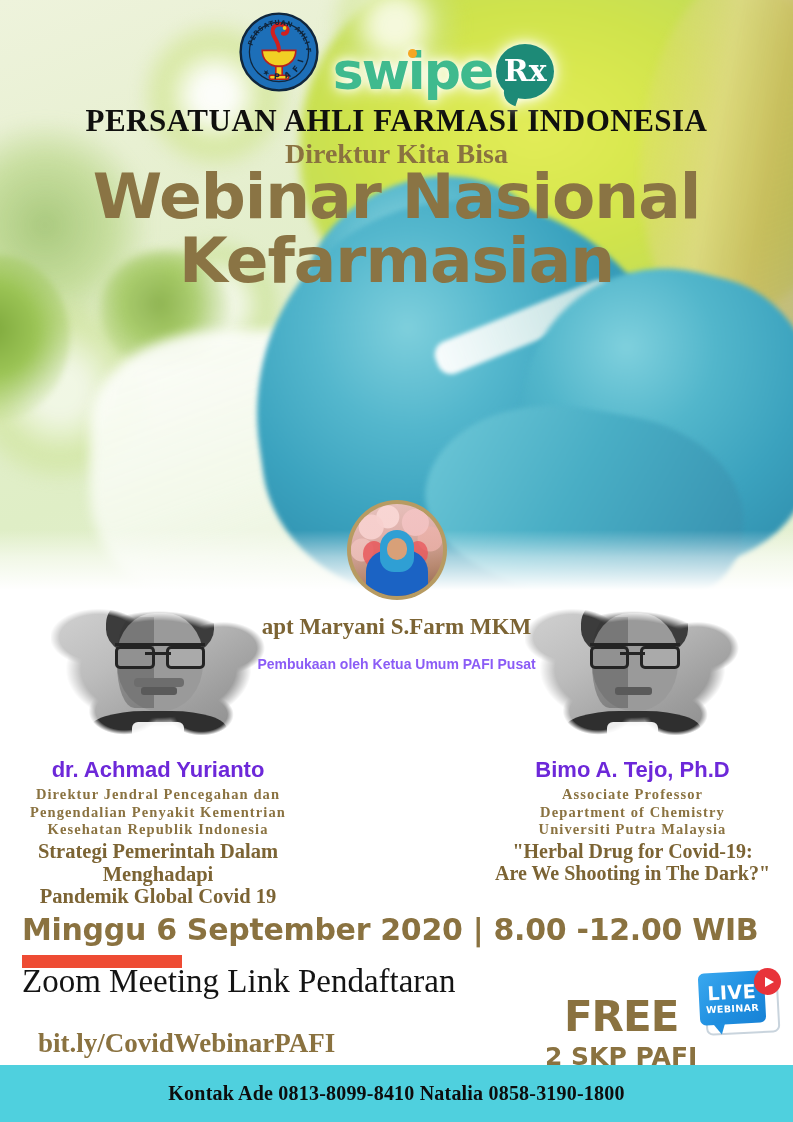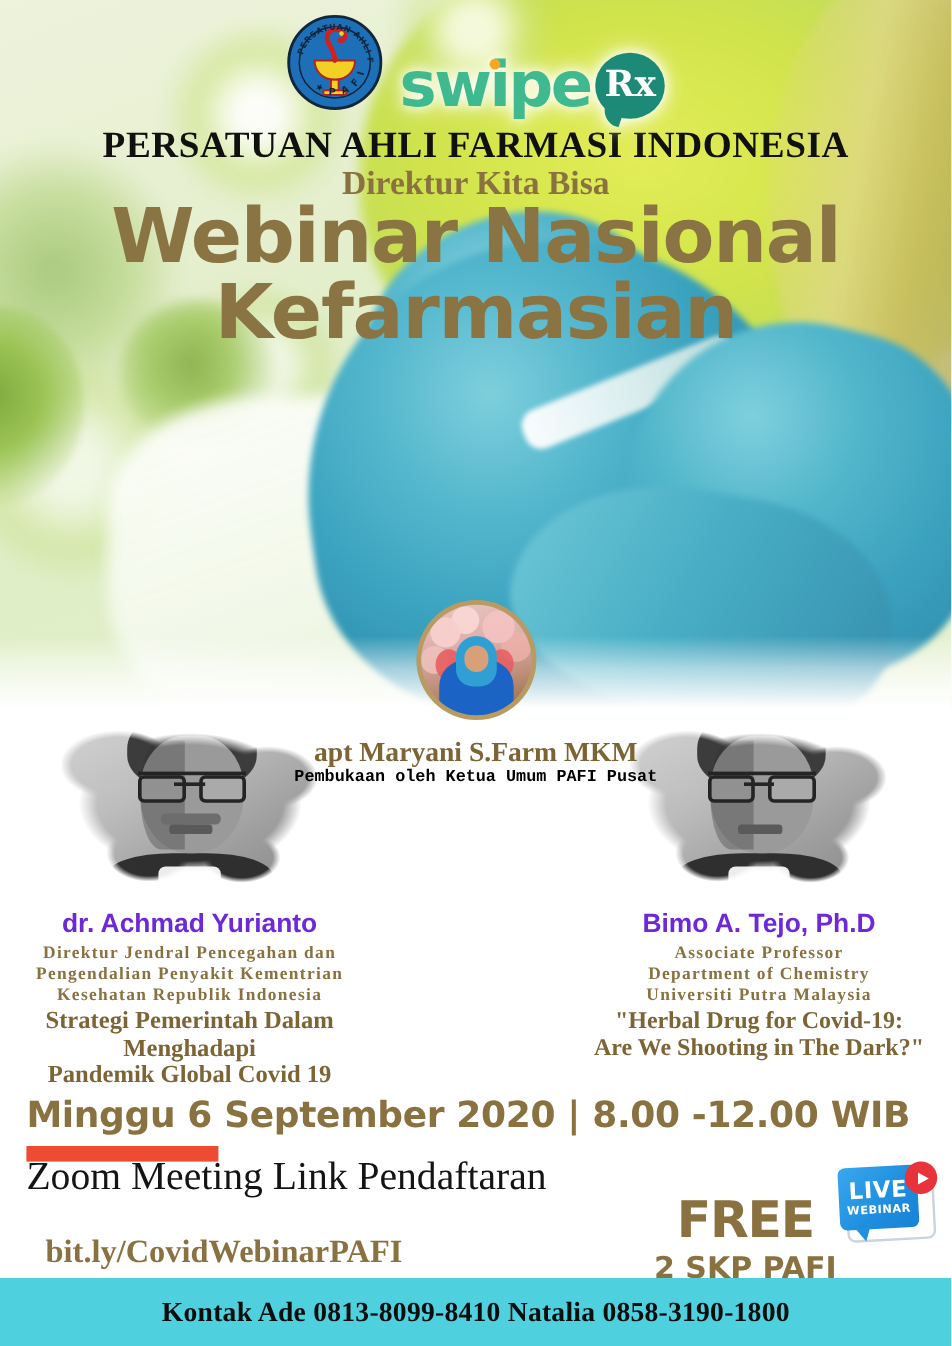--- a/index.html
+++ b/index.html
@@ -289,25 +289,25 @@
     border-radius: 10px;
   }
   .center-name {
     margin-top: 14px;
     font-family: "Liberation Serif", serif;
     font-weight: bold;
     font-size: 23px;
     color: #7c6434;
   }
   .center-role {
-    margin-top: 0;
-    font-family: Liberation Mono, monospace;
+    margin-top: 16px;
+    font-family: Liberation Sans, sans-serif;
     font-weight: bold;
     font-size: 14px;
-    color: #000000;
+    color: #8b5cf6;
   }
 
   
   .speaker {
     position: absolute;
     z-index: 13;
     text-align: center;
   }
   .speaker.left  { left: 8px;  top: 578px; width: 300px; }
   .speaker.right { left: 480px; top: 578px; width: 305px; }
@@ -506,21 +506,21 @@
     width: 793px; height: 57px;
     background: #4fd0de;
     display: flex;
     align-items: center;
     justify-content: center;
     z-index: 20;
   }
   .contact-text {
     font-family: "Liberation Serif", serif;
     font-weight: bold;
-    font-size: 23px;
+    font-size: 20px;
     color: #0d0d0d;
     letter-spacing: .2px;
   }
 </style>
 </head>
 <body>
 
 <div class="poster">
 
   <div class="hero">

